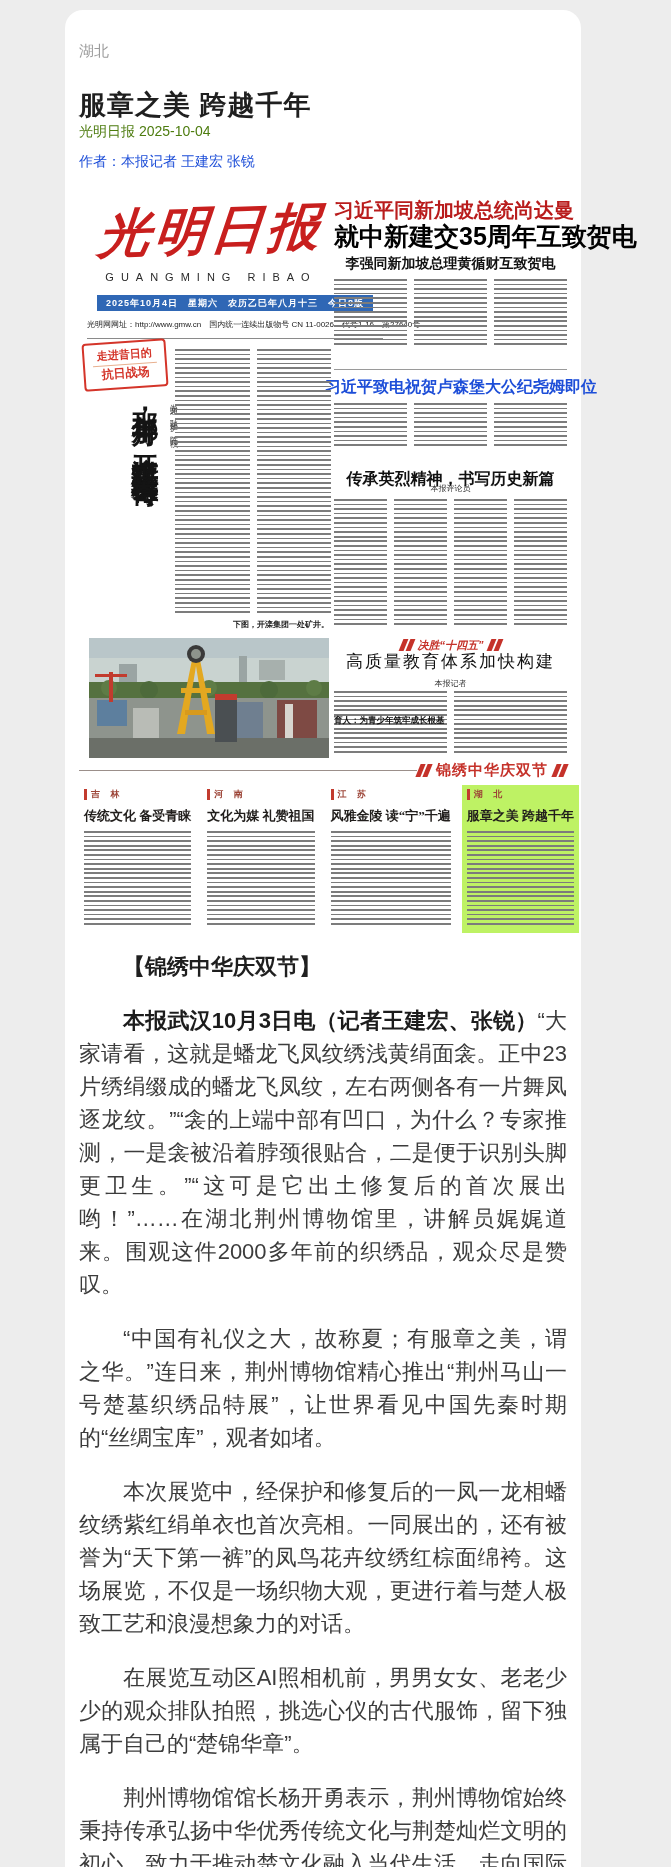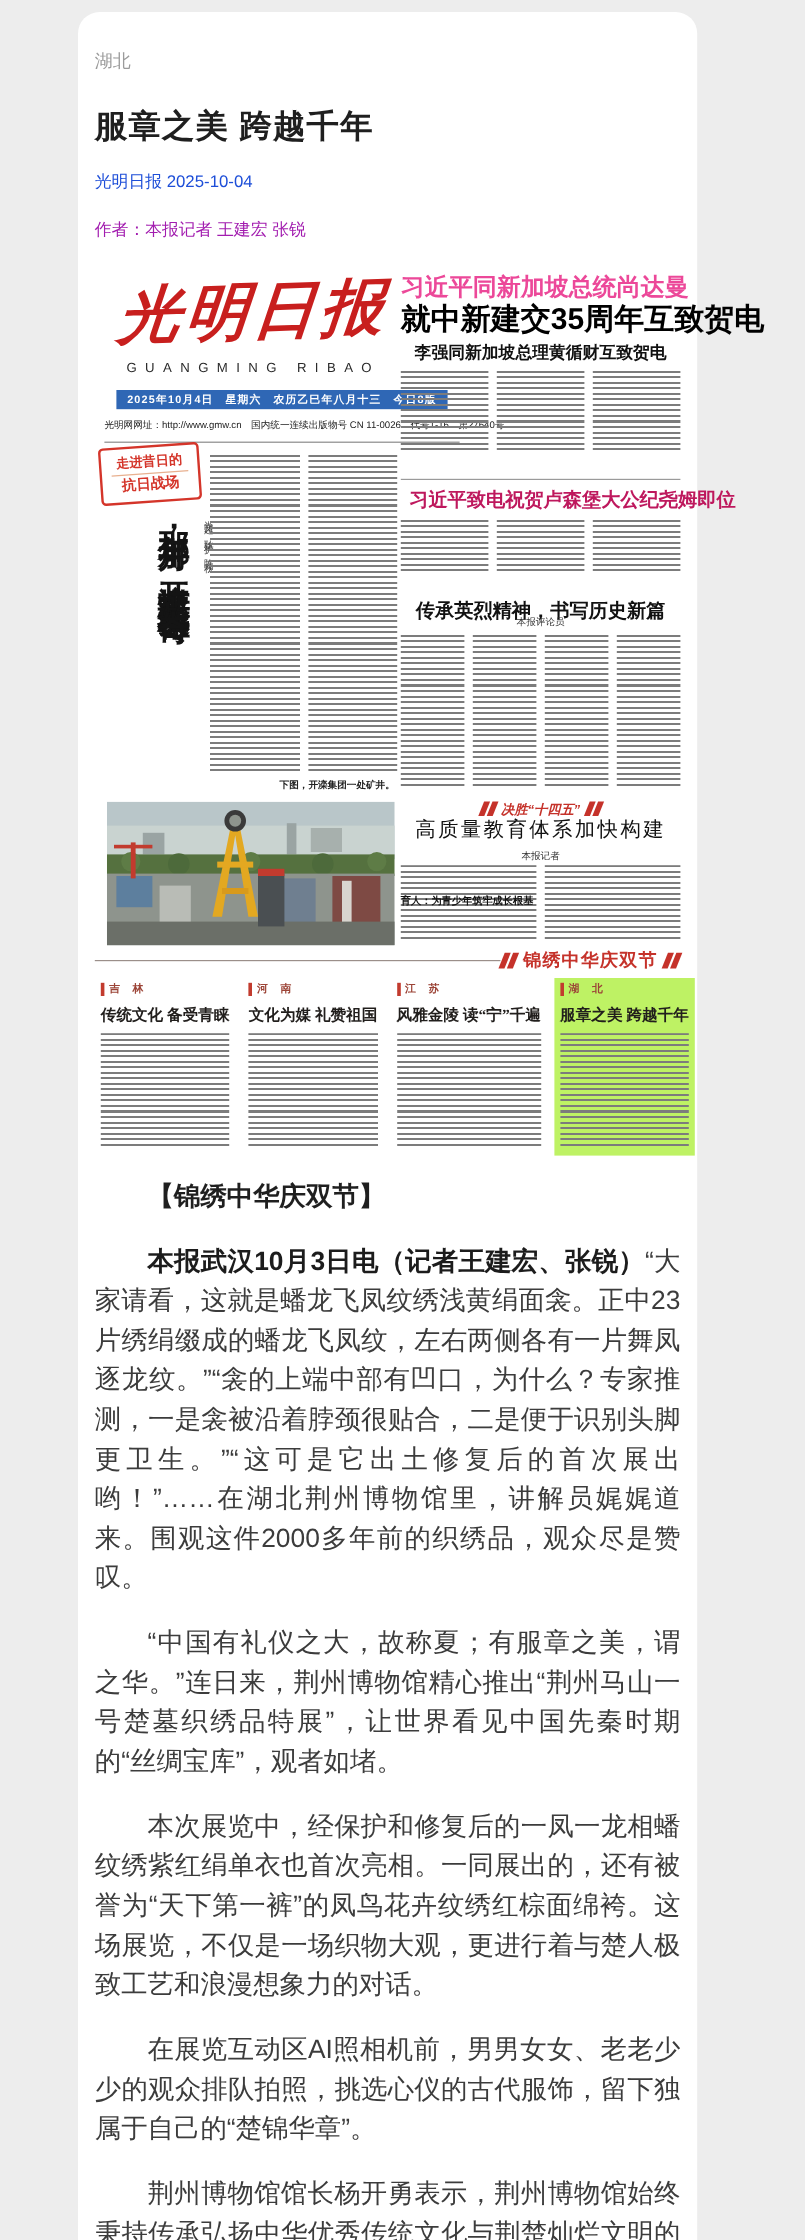--- a/index.html
+++ b/index.html
@@ -9,51 +9,51 @@
     font-family:"Liberation Sans","DejaVu Sans",sans-serif;
     -webkit-font-smoothing:antialiased;
   }
   .card{
     position:absolute;left:65px;top:10px;width:516px;height:1857px;
     background:#ffffff;border-radius:18px 18px 0 0;
     box-sizing:border-box;padding:32px 14px 0 14px;
   }
   .category{font-size:15px;color:#9b9b9b;}
   .title{margin-top:26px;font-size:27px;font-weight:700;color:#1f1f1f;letter-spacing:1px;}
-  .meta{margin-top:20px;font-size:14px;color:#1d4ed8;}
-  .meta2{margin-top:22px;font-size:14px;color:#a21caf;}
+  .meta{font-size:14px;color:#4d7c0f;}
+  .meta2{margin-top:12px;font-size:14px;color:#1d4ed8;}
 
   
   .paper{position:relative;width:488px;height:745px;margin-top:20px;background:#fff;}
   .abs{position:absolute;}
   .mh-cn{
     left:6px;top:10px;width:252px;text-align:center;
     font-family:"Liberation Serif","DejaVu Serif",serif;
     font-size:52px;line-height:60px;font-weight:bold;font-style:italic;
     color:#c81f1e;letter-spacing:4px;transform:skewX(-7deg) rotate(-2deg);
     white-space:nowrap;
   }
   .mh-en{left:6px;top:80px;width:252px;text-align:center;font-size:11px;letter-spacing:7px;color:#2a2a2a;}
   .datebar{left:18px;top:104px;width:276px;height:16px;background:#2f67b5;color:#fff;
     font-size:9px;line-height:16px;text-align:center;font-weight:700;letter-spacing:1px;white-space:nowrap;}
   .infoline{left:8px;top:128px;width:296px;font-size:8px;color:#222;text-align:center;white-space:nowrap;}
   .toprule{left:8px;top:147px;width:296px;border-top:1px solid #8a8a8a;height:0;}
 
   .h1a{left:255px;top:6px;width:233px;text-align:center;font-size:20px;line-height:26px;
-    font-weight:900;color:#ec4899;white-space:nowrap;}
+    font-weight:900;color:#b91c1c;white-space:nowrap;}
   .h1b{left:255px;top:32px;width:233px;text-align:center;font-size:25px;line-height:26px;
     font-weight:900;color:#000;white-space:nowrap;}
   .sub1{left:255px;top:64px;width:233px;text-align:center;font-size:14px;font-weight:700;color:#111;white-space:nowrap;}
 
   .st{background:repeating-linear-gradient(180deg,#7c7c7c 0,#7c7c7c 1.7px,transparent 1.7px,transparent 4.6px);}
   .tcols{display:flex;gap:7px;}
   .tcols>div{flex:1;}
 
   .ruleA{left:255px;top:178px;width:233px;border-top:1px solid #9a9a9a;height:0;}
-  .h2{left:262px;top:186px;width:237px;text-align:center;font-size:16px;font-weight:900;color:#be185d;white-space:nowrap;}
+  .h2{left:246px;top:186px;width:237px;text-align:center;font-size:16px;font-weight:900;color:#1d4ed8;white-space:nowrap;}
   .h3{left:255px;top:278px;width:233px;text-align:center;font-size:16px;font-weight:900;color:#111;
     font-family:"Liberation Serif","DejaVu Serif",serif;white-space:nowrap;}
   .byl3{left:255px;top:292px;width:233px;text-align:center;font-size:8px;color:#333;}
   .badge2{left:255px;top:444px;width:233px;text-align:center;}
   .badge2 .mark{display:inline-block;width:5px;height:12px;background:#c5322a;transform:skewX(-22deg);margin:0 1px;vertical-align:-2px;}
   .badge2 .txt{display:inline-block;color:#c5322a;font-size:11px;font-weight:800;font-style:italic;margin:0 4px;}
   .h4{left:255px;top:459px;width:233px;text-align:center;font-size:17px;font-weight:400;color:#111;
     font-family:"Liberation Serif","DejaVu Serif",serif;letter-spacing:2px;white-space:nowrap;}
   .byl4{left:255px;top:487px;width:233px;text-align:center;font-size:8px;color:#333;}
   .sub4{left:255px;top:524px;width:112px;font-size:8.5px;font-weight:800;color:#111;white-space:nowrap;}

